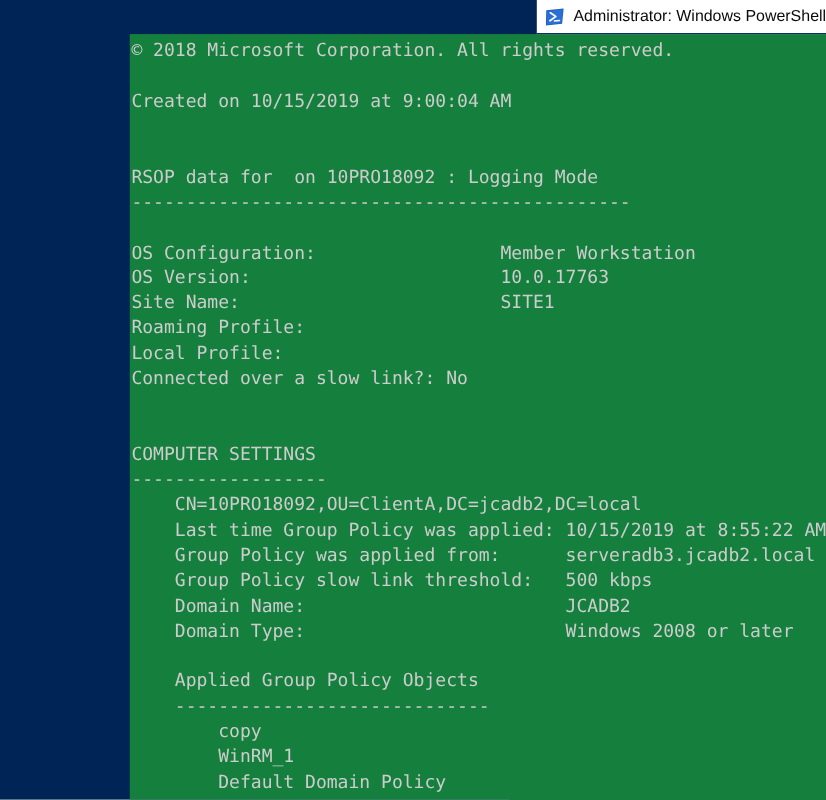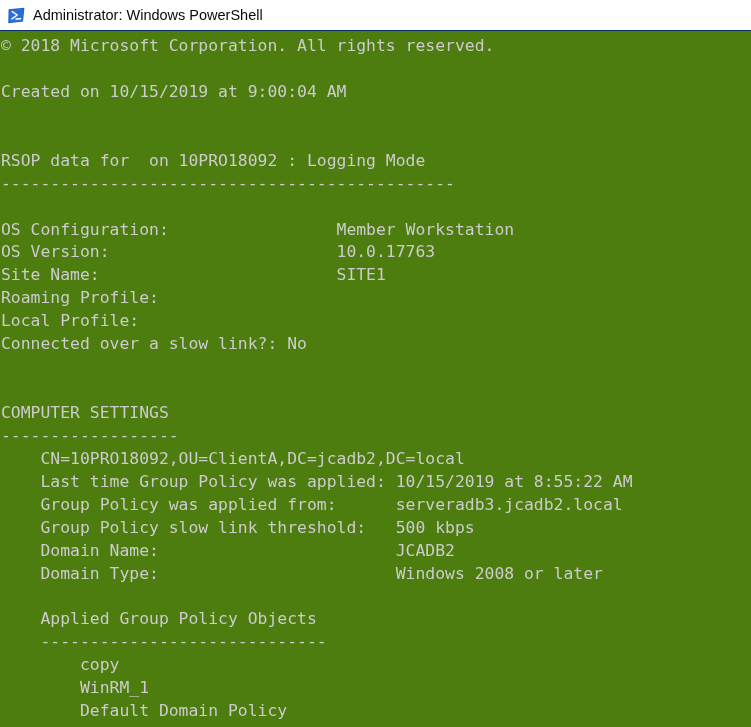--- a/index.html
+++ b/index.html
@@ -14,20 +14,21 @@
     overflow: hidden;
     font-family: "DejaVu Sans Mono", "Liberation Mono", monospace;
   }
 
   #app-window {
     width: 751px;
     height: 727px;
     display: flex;
     flex-direction: column;
     background: #012456;
+    align-items: flex-end;
   }
 
   
   #title-bar {
     height: 31px;
     min-height: 31px;
     background: #ffffff;
     display: flex;
     align-items: center;
     padding-left: 8px;
@@ -91,17 +92,17 @@
       <svg width="17" height="17" viewBox="0 0 17 17" xmlns="http://www.w3.org/2000/svg">
         <path d="M0.6 2.3 L16.4 0.7 L15.0 14.6 L0.3 16.2 Z" fill="#1f5bbf"></path>
         <path d="M1.4 3.0 L15.6 1.6 L14.4 14.0 L1.2 15.4 Z" fill="#2a6fd6"></path>
         <path d="M4.3 4.6 L9.3 8.0 L3.9 11.9" fill="none" stroke="#ffffff" stroke-width="1.5" stroke-linecap="round" stroke-linejoin="round"></path>
         <path d="M8.0 12.0 L12.6 11.7" fill="none" stroke="#ffffff" stroke-width="1.4" stroke-linecap="round"></path>
       </svg>
     </span>
     <span id="title-text" style="color: rgb(10, 10, 10);">Administrator: Windows PowerShell</span>
   </div>
 
-  <div id="console-body" style="background: #4d7c0f; color: rgb(204, 204, 204);">
+  <div id="console-body" style="background: #15803d; color: rgb(204, 204, 204);">
     <div id="console-lines"><div class="console-line">© 2018 Microsoft Corporation. All rights reserved.</div><div class="console-line blank">&nbsp;</div><div class="console-line">Created on ‎10/‎15/‎2019 at 9:00:04 AM</div><div class="console-line blank">&nbsp;</div><div class="console-line blank">&nbsp;</div><div class="console-line">RSOP data for  on 10PRO18092 : Logging Mode</div><div class="console-line">----------------------------------------------</div><div class="console-line blank">&nbsp;</div><div class="console-line">OS Configuration:                 Member Workstation</div><div class="console-line">OS Version:                       10.0.17763</div><div class="console-line">Site Name:                        SITE1</div><div class="console-line">Roaming Profile:</div><div class="console-line">Local Profile:</div><div class="console-line">Connected over a slow link?: No</div><div class="console-line blank">&nbsp;</div><div class="console-line blank">&nbsp;</div><div class="console-line">COMPUTER SETTINGS</div><div class="console-line">------------------</div><div class="console-line">    CN=10PRO18092,OU=ClientA,DC=jcadb2,DC=local</div><div class="console-line">    Last time Group Policy was applied: 10/15/2019 at 8:55:22 AM</div><div class="console-line">    Group Policy was applied from:      serveradb3.jcadb2.local</div><div class="console-line">    Group Policy slow link threshold:   500 kbps</div><div class="console-line">    Domain Name:                        JCADB2</div><div class="console-line">    Domain Type:                        Windows 2008 or later</div><div class="console-line blank">&nbsp;</div><div class="console-line">    Applied Group Policy Objects</div><div class="console-line">    -----------------------------</div><div class="console-line">        copy</div><div class="console-line">        WinRM_1</div><div class="console-line">        Default Domain Policy</div></div>
   </div>
 
 </div>
 
 </body></html>

